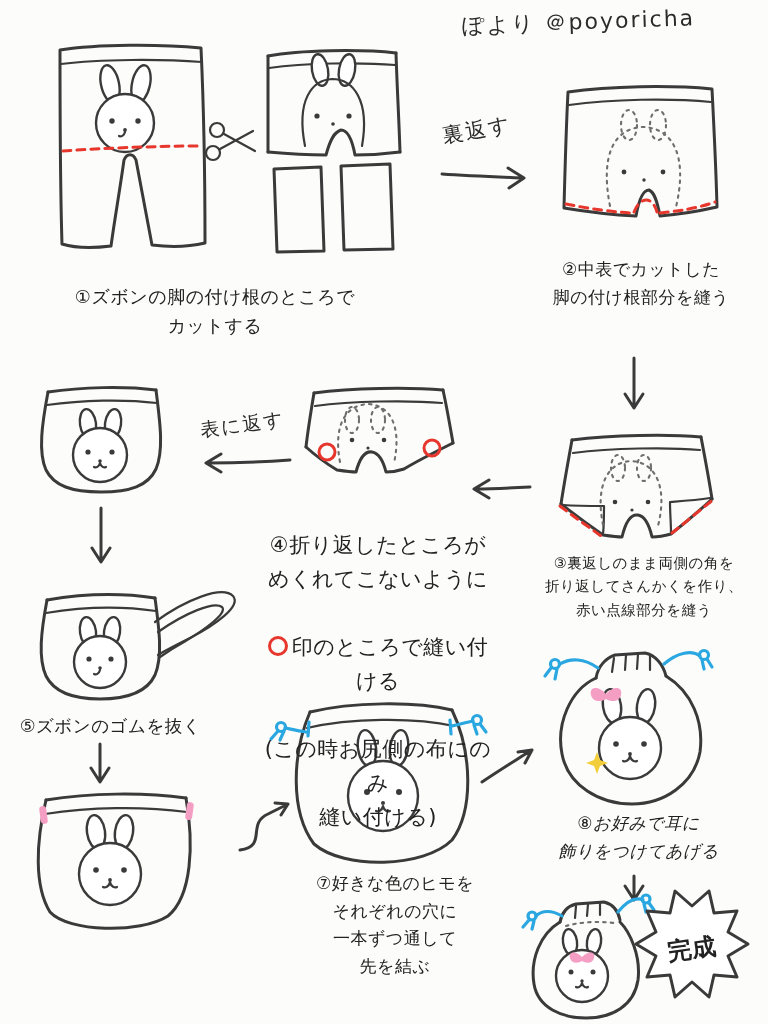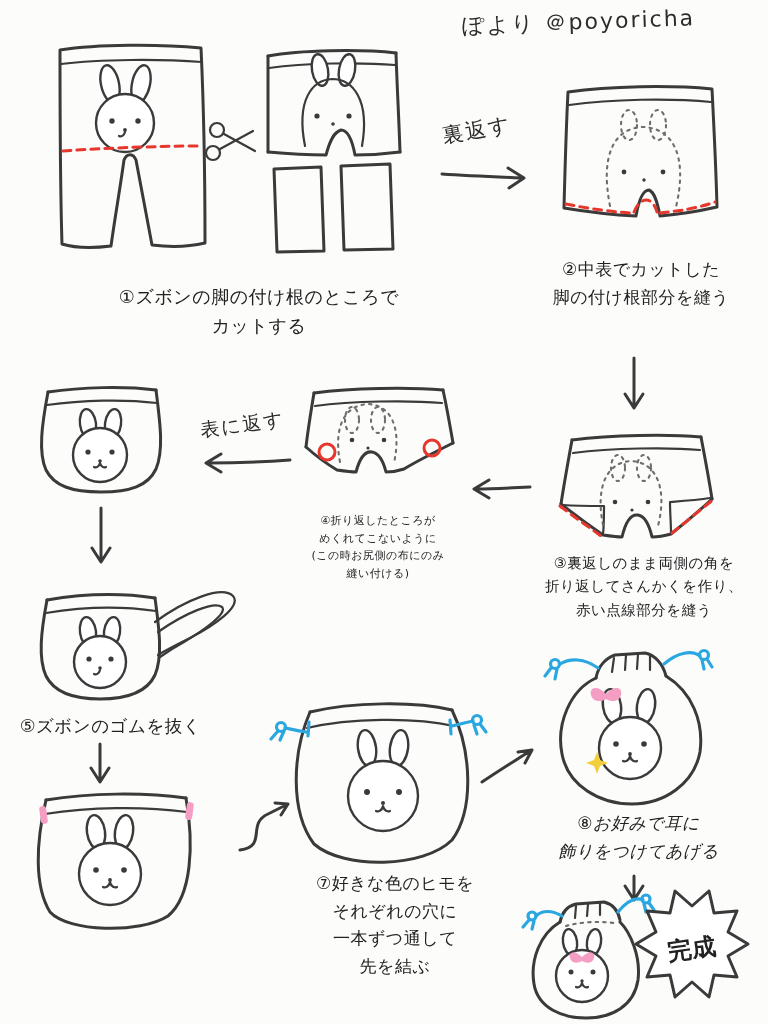--- a/index.html
+++ b/index.html
@@ -293,35 +293,38 @@
   </g>
 
   <g>
     <polygon class="burst" points="748,944 728,932 737,911 714,913 709,891 692,906 675,891 670,913 647,911 656,932 636,944 656,956 647,977 670,975 675,997 692,982 709,997 714,975 737,977 728,956"></polygon>
   </g>
 
 </svg>
 
 <div class="hand-label" style="left:462px; top:6px; width:300px; font-size:22px; transform:rotate(-2deg);">ぽより ＠poyoricha</div>
 
-<div class="caption" style="left:70px; top:282px; width:290px; font-size:18px;margin-left:44px;">①ズボンの脚の付け根のところで
+<div class="caption" style="left:70px; top:282px; width:290px; font-size:18px;">①ズボンの脚の付け根のところで
 カットする</div>
 
 <div class="hand-label" style="left:442px; top:116px; font-size:21px; transform:rotate(-10deg);">裏返す</div>
 
 <div class="caption" style="left:534px; top:256px; width:214px; font-size:17px;">②中表でカットした
 脚の付け根部分を縫う</div>
 
 <div class="caption" style="left:538px; top:552px; width:212px; font-size:14.5px;">③裏返しのまま両側の角を
 折り返してさんかくを作り、
 赤い点線部分を縫う</div>
 
-<div class="caption" style="left:258px; top:494px; width:240px; font-size:11px;">
+<div class="caption" style="left:258px; top:494px; width:240px; font-size:21px;">
   <span>④折り返したところが
 めくれてこないように</span>
+  <div>
+    <span class="red-circle-mark"></span><span>印のところで縫い付ける</span>
+  </div>
   <span>(この時お尻側の布にのみ
 縫い付ける)</span>
 </div>
 
 <div class="hand-label" style="left:200px; top:412px; font-size:19px; transform:rotate(-8deg);">表に返す</div>
 
 <div class="caption" style="left:8px; top:712px; width:205px; font-size:17.5px;">⑤ズボンのゴムを抜く</div>
 
 
 <div class="caption" style="left:300px; top:870px; width:190px; font-size:17px;">⑦好きな色のヒモを

